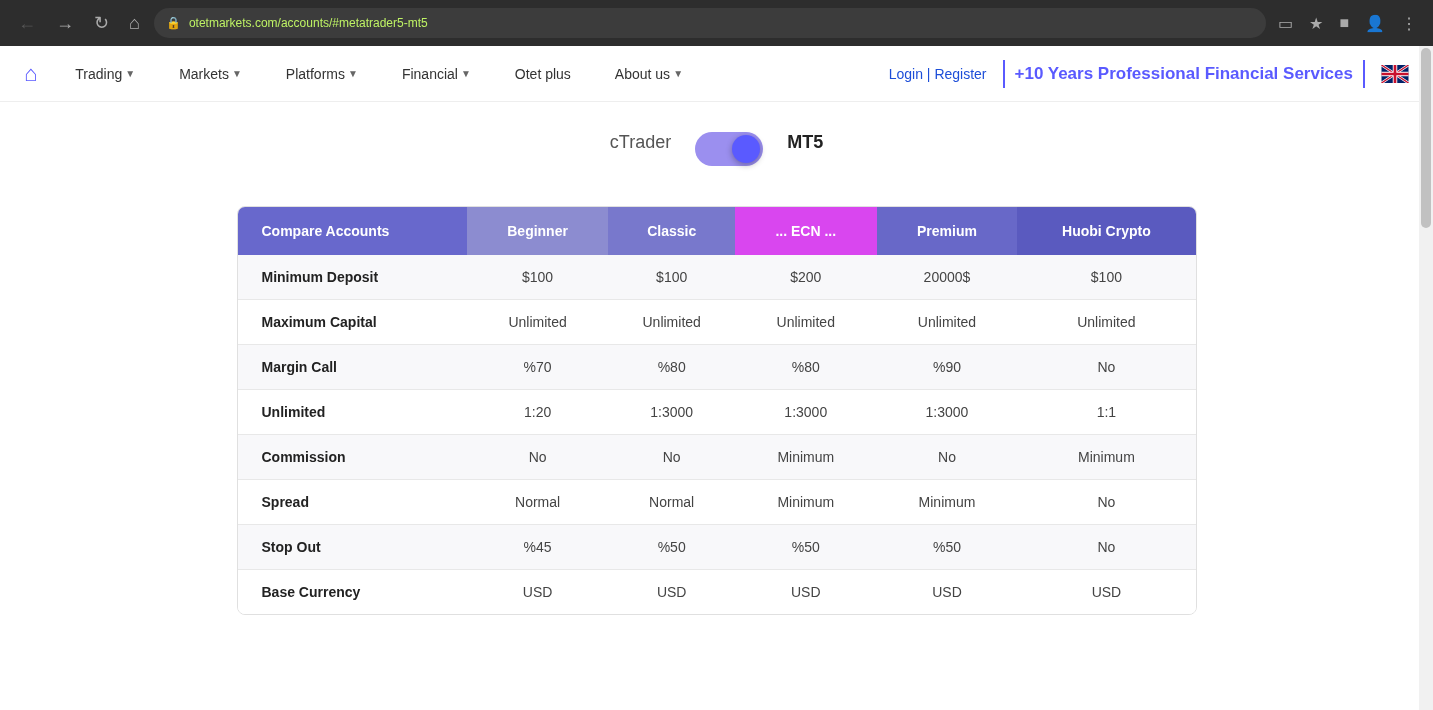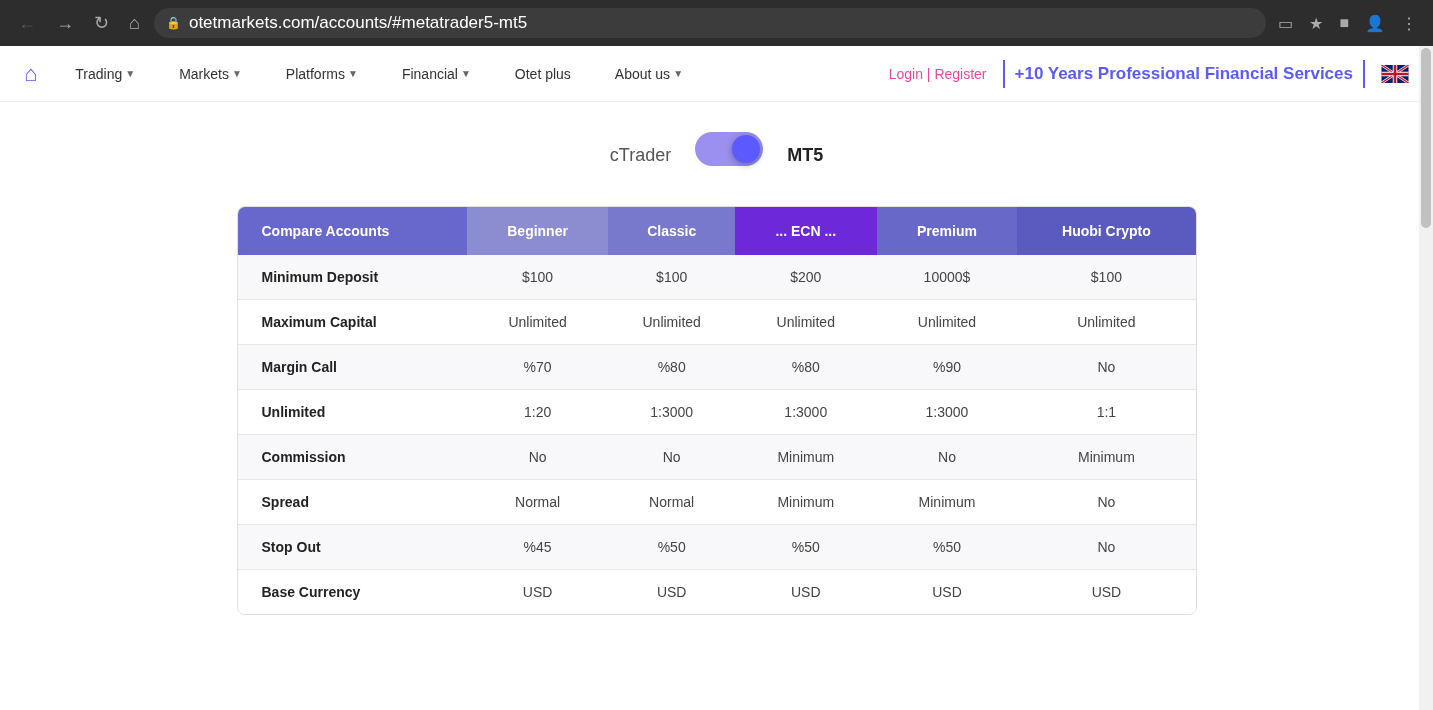--- a/index.html
+++ b/index.html
@@ -32,22 +32,22 @@
       display: flex;
       align-items: center;
       padding: 0 12px;
       gap: 8px;
     }
     .address-bar .lock-icon { color: #aaa; font-size: 12px; }
     .address-bar input {
       background: none;
       border: none;
       outline: none;
-      color: #ffffff;
-      font-size: 17px;
+      color: #bef264;
+      font-size: 12px;
       flex: 1;
     }
     .browser-actions {
       display: flex;
       align-items: center;
       gap: 8px;
     }
     .browser-action-btn {
       background: none;
       border: none;
@@ -89,21 +89,21 @@
       cursor: pointer;
       border-radius: 4px;
       white-space: nowrap;
     }
     .nav-chevron { font-size: 10px; color: #666; }
     .header-right {
       display: flex;
       align-items: center;
       gap: 16px;
     }
-    .auth-links { font-size: 14px; color: #ec4899; }
+    .auth-links { font-size: 14px; color: #1d4ed8; }
     .auth-links span { cursor: pointer; }
     .promo-text {
       color: #5a5aff;
       font-size: 17px;
       font-weight: 600;
       border-left: 2px solid #5a5aff;
       border-right: 2px solid #5a5aff;
       padding: 4px 10px;
     }
 
@@ -111,21 +111,21 @@
     .main-content {
       padding: 30px 20px;
       display: flex;
       flex-direction: column;
       align-items: center;
     }
 
     
     .toggle-section {
       display: flex;
-      align-items: flex-end;
+      align-items: flex-start;
       gap: 24px;
       margin-bottom: 40px;
     }
     .toggle-label {
       font-size: 18px;
       color: #555;
     }
     .toggle-label.active { color: #222; font-weight: 600; }
     .toggle-wrapper {
       position: relative;
@@ -169,21 +169,21 @@
       padding: 16px 24px;
       text-align: center;
     }
     thead tr th:first-child {
       background: #6868cc;
       text-align: left;
       padding-left: 24px;
     }
     thead tr th:nth-child(2) { background: #8c8cd0; }
     thead tr th:nth-child(3) { background: #7878cc; }
-    thead tr th:nth-child(4) { background: #6d28d9; }
+    thead tr th:nth-child(4) { background: #d946ef; }
     thead tr th:nth-child(5) { background: #6868c8; }
     thead tr th:nth-child(6) { background: #5a5abf; }
 
     tbody tr td {
       padding: 14px 12px;
       text-align: center;
       font-size: 14px;
       color: #444;
       border-bottom: 1px solid #e8e8e8;
     }
@@ -312,21 +312,21 @@
           <th>Premium</th>
           <th>Huobi Crypto</th>
         </tr>
       </thead>
       <tbody id="table-body">
       <tr>
             <td>Minimum Deposit</td>
             <td>$100</td>
             <td>$100</td>
             <td>$200</td>
-            <td>10000$</td>
+            <td>20000$</td>
             <td>$100</td>
           </tr>
           <tr>
             <td>Maximum Capital</td>
             <td>Unlimited</td>
             <td>Unlimited</td>
             <td>Unlimited</td>
             <td>Unlimited</td>
             <td>Unlimited</td>
           </tr>

